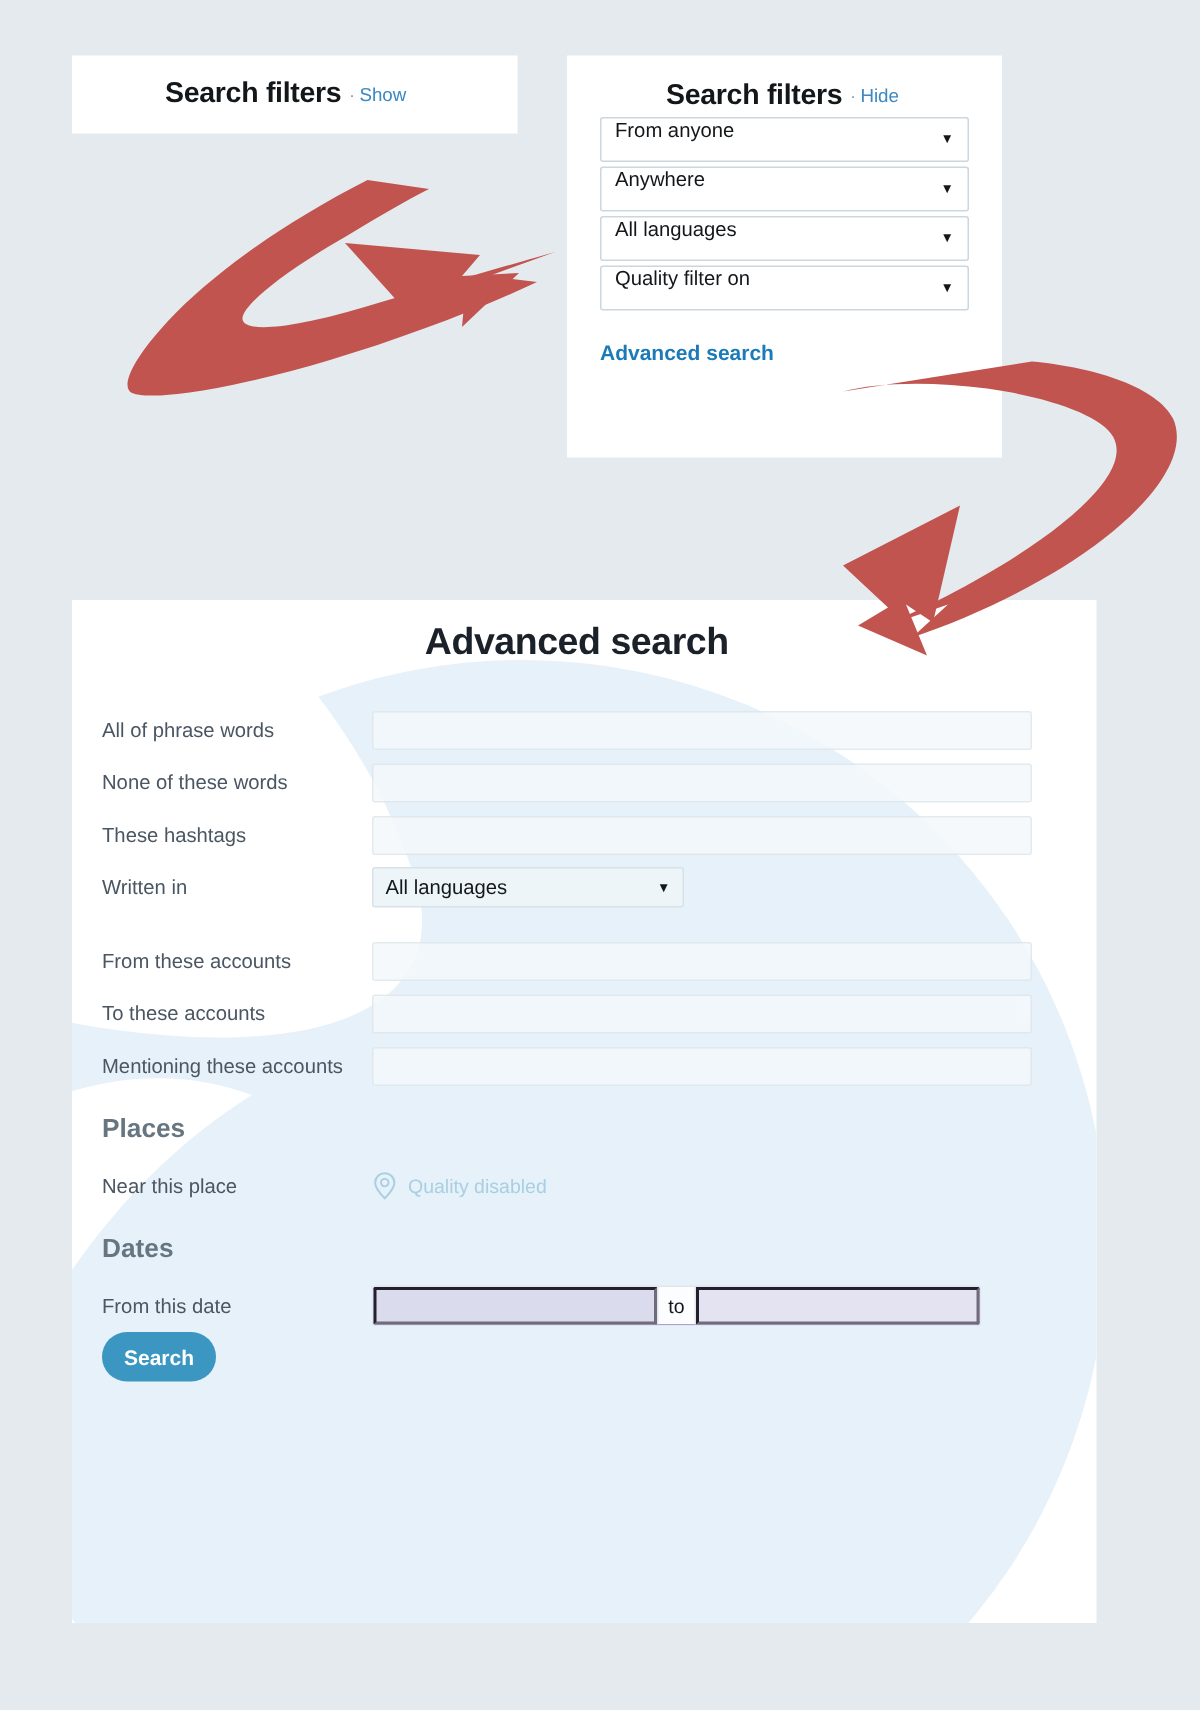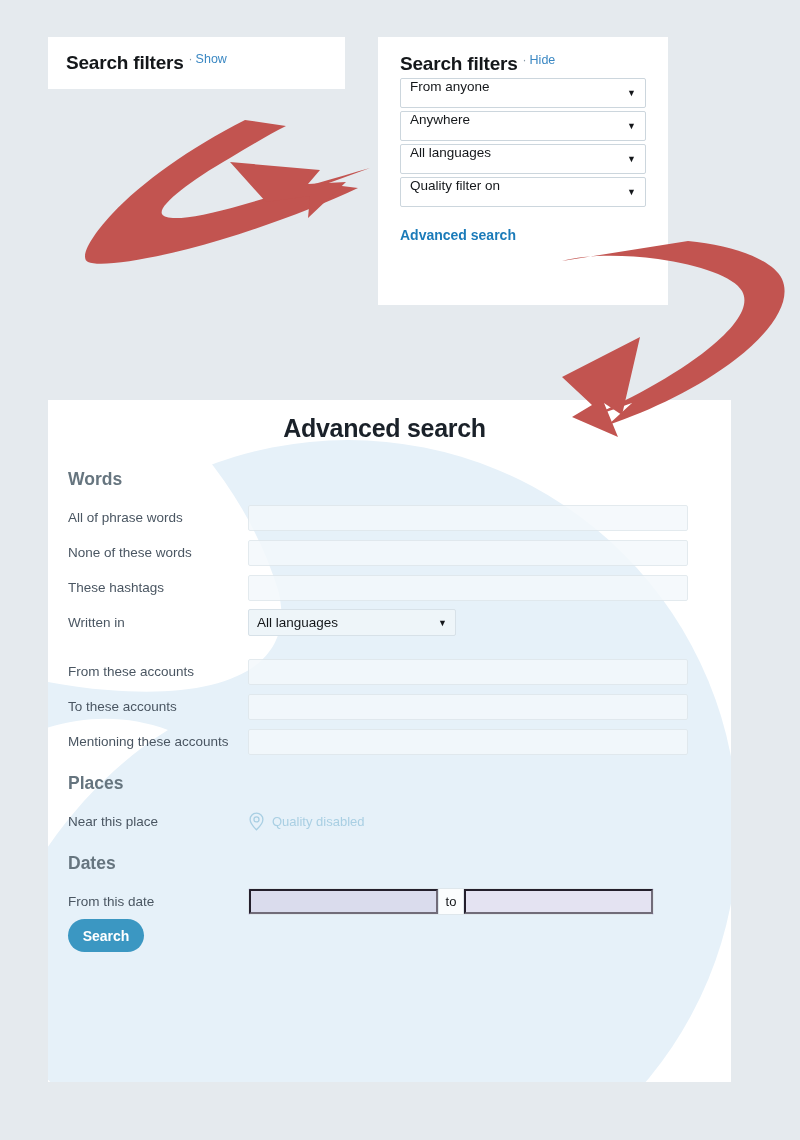--- a/index.html
+++ b/index.html
@@ -35,22 +35,23 @@
     left: 378px;
     top: 37px;
     width: 290px;
     height: 268px;
     background: #ffffff;
     padding: 16px 22px 0 22px;
   }
 
   .filters-title-row {
     display: flex;
-    align-items: flex-start;
+    align-items: center;
     white-space: nowrap;
+    margin-left: 44px;
   }
 
   .filters-title {
     font-size: 19px;
     font-weight: bold;
     color: #14171a;
     letter-spacing: -0.2px;
   }
 
   .filters-sep {
@@ -317,21 +318,20 @@
       <path d="M -120 420 C -60 330 40 300 120 330 C 40 380 -20 460 -60 560
                C -100 520 -120 470 -120 420 Z"></path>
     </g>
   </svg>
 
   <div class="adv-inner">
 
     <div class="adv-title">Advanced search</div>
 
     
-    <div class="section-head">Words</div>
 
     <div class="frow">
       <div class="flabel">All of phrase words</div>
       <input class="finput" type="text" value="" style="">
     </div>
 
 
 
     <div class="frow">
       <div class="flabel">None of these words</div>

